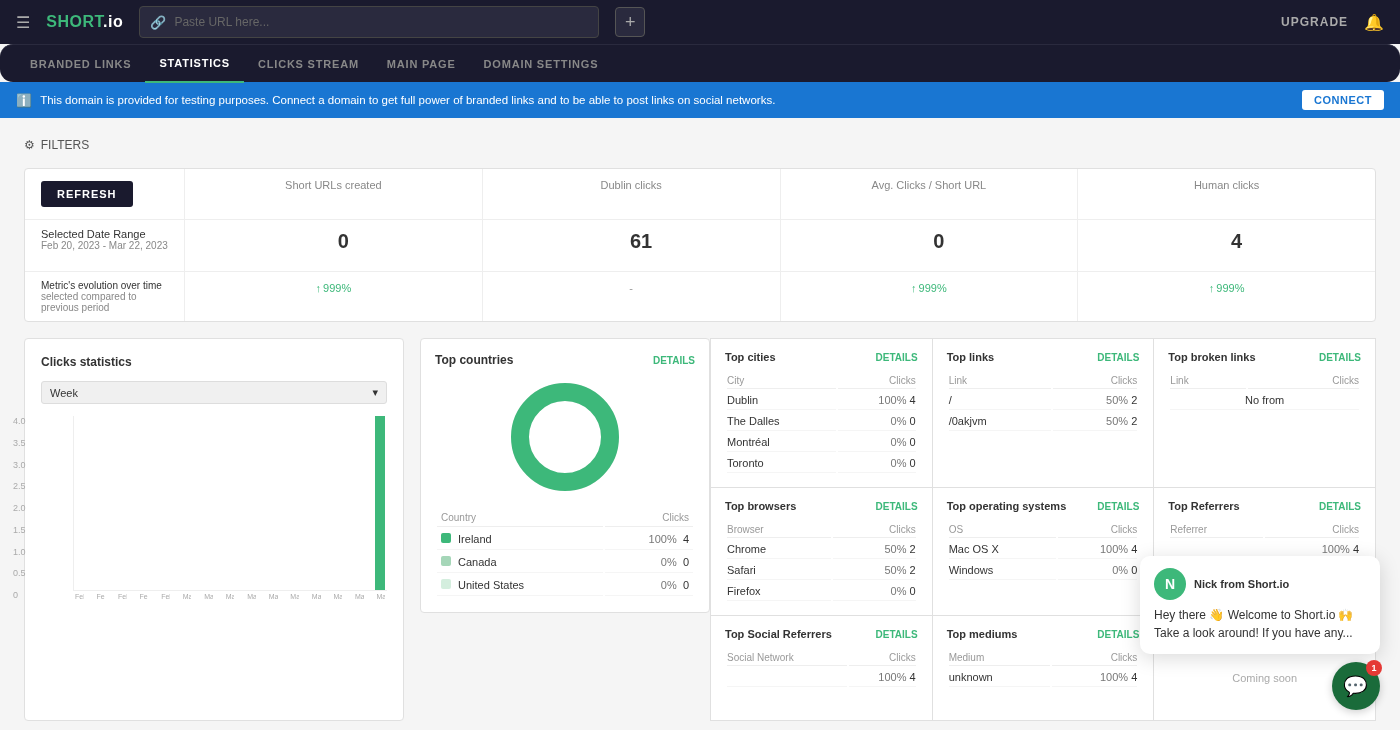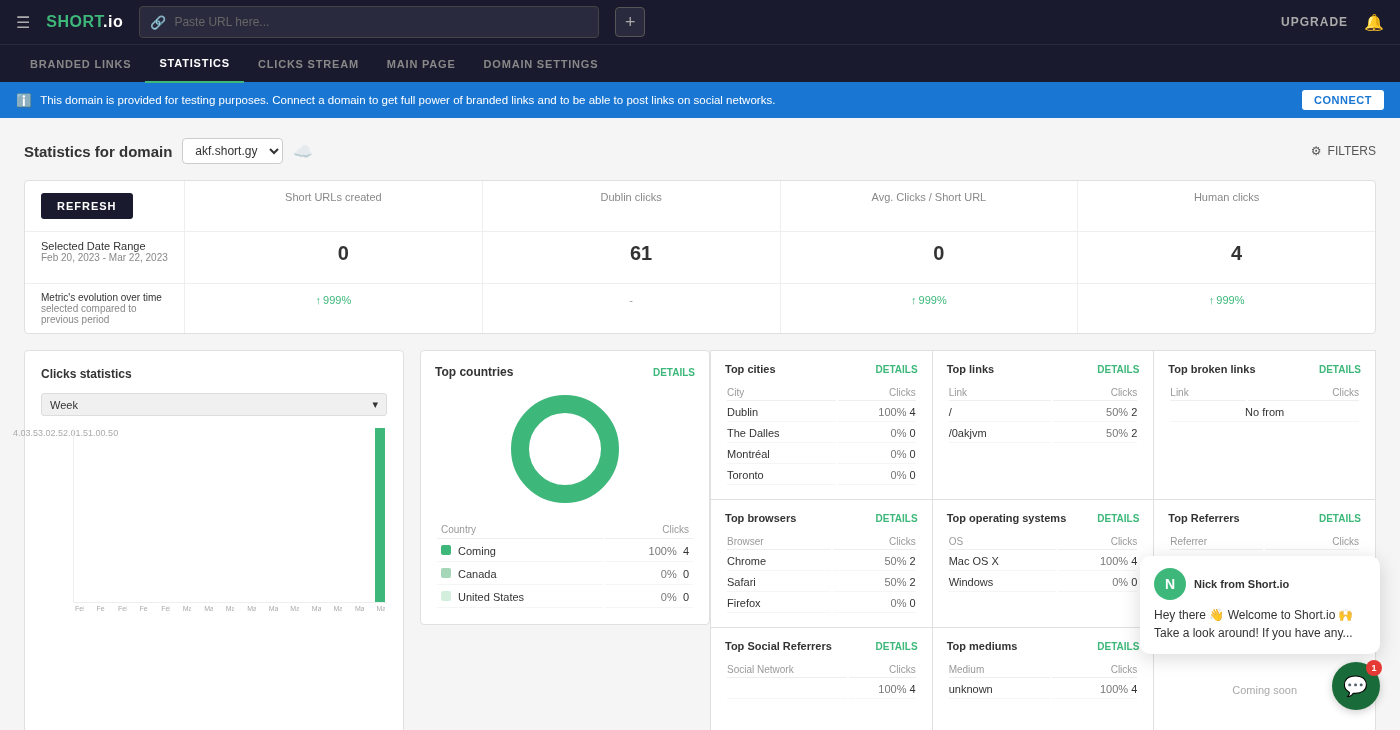--- a/index.html
+++ b/index.html
@@ -64,20 +64,21 @@
     .bell-icon { color: #aaa; font-size: 16px; cursor: pointer; }
 
     
     .sec-nav {
       background: #1a1a2e;
       display: flex;
       align-items: center;
       height: 38px;
       padding: 16px 16px;
       border-top: 1px solid #2a2a3e;
+      border-radius: 13px;
     }
     .sec-nav-item {
       color: #888;
       font-size: 11px;
       font-weight: 600;
       letter-spacing: 0.8px;
       text-transform: uppercase;
       padding: 0 14px;
       height: 38px;
       display: flex;
@@ -211,21 +212,21 @@
       height: 175px;
       border-left: 1px solid #eee;
       border-bottom: 1px solid #eee;
     }
     .y-axis {
       position: absolute;
       left: -28px;
       top: 0;
       height: 100%;
       display: flex;
-      flex-direction: row;
+      flex-direction: column;
       justify-content: space-between;
     }
     .y-label { font-size: 9px; color: #aaa; }
     .x-labels {
       display: flex;
       gap: 2px;
       padding: 2px 2px 0;
     }
 
     
@@ -403,27 +404,20 @@
 
 <div class="banner">
   <span class="banner-icon">ℹ️</span>
   <span class="banner-text">This domain is provided for testing purposes. Connect a domain to get full power of branded links and to be able to post links on social networks.</span>
   <span class="connect-btn">CONNECT</span>
 </div>
 
 <div class="main-content">
 
   <div class="stats-header">
-    <div class="stats-title">
-      <span>Statistics for domain</span>
-      <select class="domain-select">
-        <option>akf.short.gy</option>
-      </select>
-      <span class="cloud-icon">☁️</span>
-    </div>
     <div class="filters-btn">
       <span>⚙</span>
       <span>FILTERS</span>
     </div>
   </div>
 
   <div class="combined-box">
 
     <div style="display:flex; border-bottom:1px solid #eee;">
       <div style="width:160px; flex-shrink:0; padding:12px 16px; border-right:1px solid #eee;">
@@ -661,21 +655,21 @@
             <thead>
               <tr>
                 <th style="text-align:left;">Country</th>
                 <th style="text-align:right;">Clicks</th>
               </tr>
             </thead>
             <tbody>
               <tr>
                 <td>
                   <span class="country-dot" style="background:#3db87a;"></span>
-                  <span>Coming</span>
+                  <span>Ireland</span>
                 </td>
                 <td style="text-align:right;">
                   <span class="pct">100%</span>&nbsp;
                   <span>4</span>
                 </td>
               </tr>
               <tr>
                 <td>
                   <span class="country-dot" style="background:#a5d6b8;"></span>
                   <span>Canada</span>

